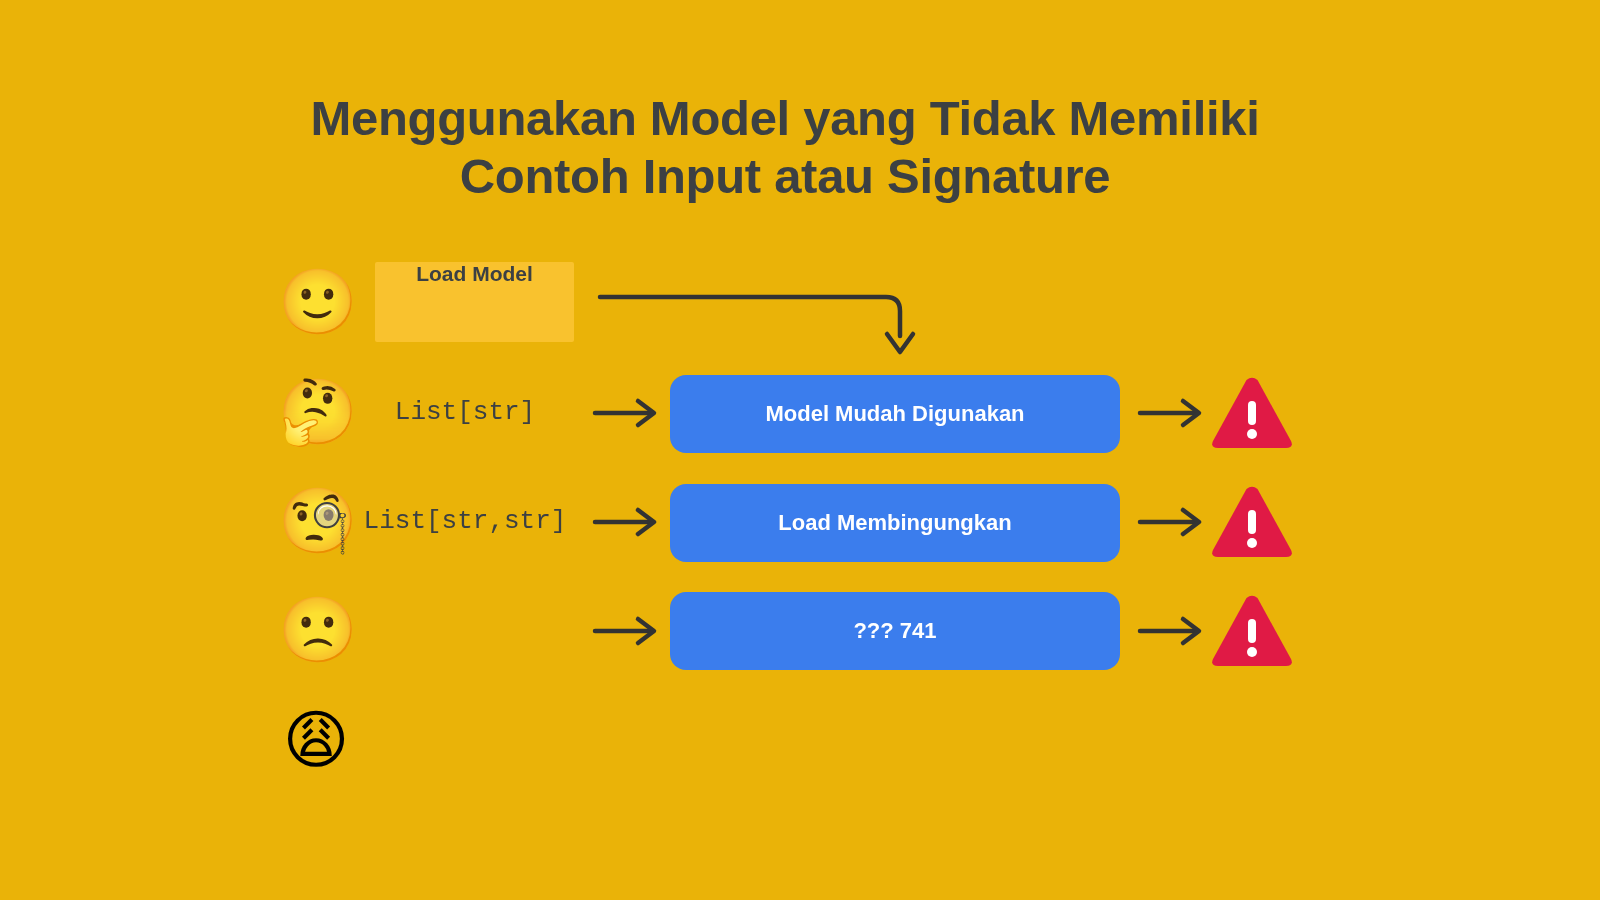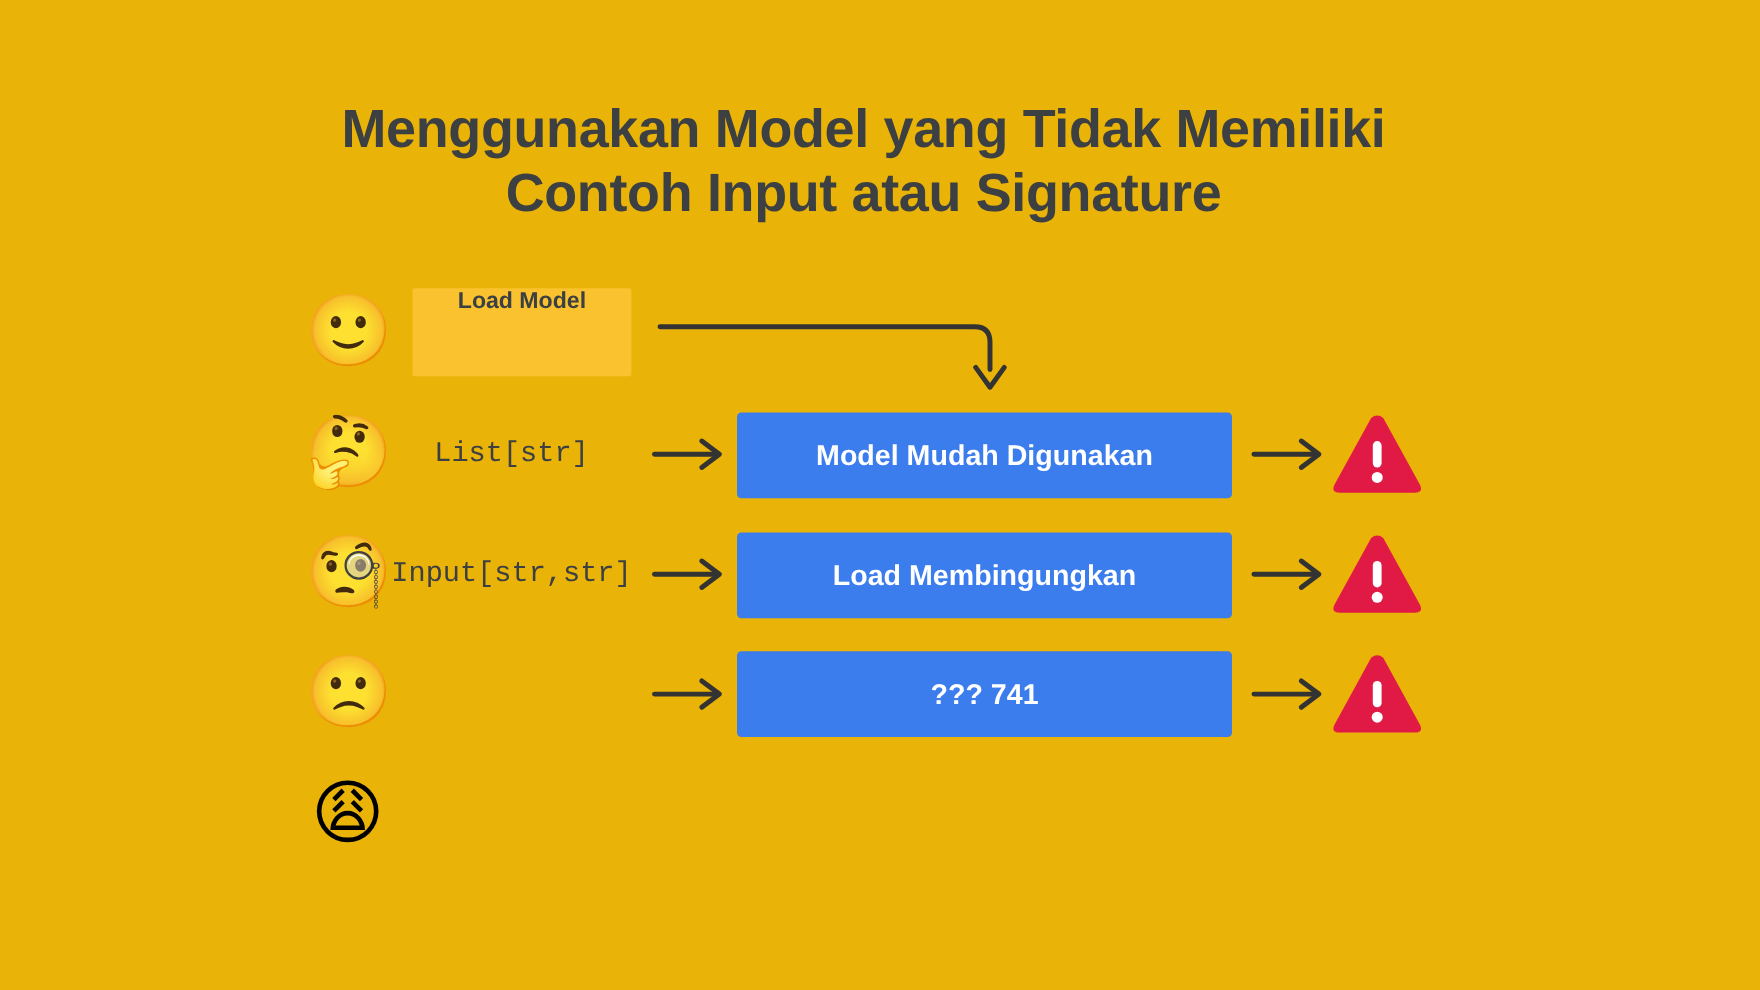--- a/index.html
+++ b/index.html
@@ -108,26 +108,26 @@
   .arrow-mid.r2 { top: 505px; }
   .arrow-mid.r3 { top: 614px; }
 
   
   .blue-box {
     position: absolute;
     left: 670px;
     width: 450px;
     height: 78px;
     background: #3B7DED;
-    border-radius: 4px;
+    border-radius: 16px;
     display: flex;
     align-items: center;
     justify-content: center;
     color: #ffffff;
-    font-size: 26px;
+    font-size: 22px;
     font-weight: bold;
   }
   .blue-r1 { top: 375px; }
   .blue-r2 { top: 484px; }
   .blue-r3 { top: 592px; }
 
   
   .arrow-right {
     position: absolute;
     left: 1137px;
@@ -168,21 +168,21 @@
   <div class="load-box">
     <span>Load Model</span>
   </div>
 
   <svg class="elbow-arrow" viewBox="0 0 330 80">
     <path d="M 4 17 L 290 17 Q 304 17 304 31 L 304 56" fill="none" stroke="#333333" stroke-width="4.5" stroke-linecap="round"></path>
     <path d="M 291 54 L 304 72 L 317 54" fill="none" stroke="#333333" stroke-width="4.5" stroke-linecap="round" stroke-linejoin="round"></path>
   </svg>
 
   <div class="type-label type-r1">List[str]</div>
-  <div class="type-label type-r2">Input[str,str]</div>
+  <div class="type-label type-r2">List[str,str]</div>
 
   <svg class="arrow-mid r1" viewBox="0 0 70 34">
     <path d="M 3 17 L 58 17" fill="none" stroke="#333333" stroke-width="4.5" stroke-linecap="round"></path>
     <path d="M 46 5 L 62 17 L 46 29" fill="none" stroke="#333333" stroke-width="4.5" stroke-linecap="round" stroke-linejoin="round"></path>
   </svg>
   <svg class="arrow-mid r2" viewBox="0 0 70 34">
     <path d="M 3 17 L 58 17" fill="none" stroke="#333333" stroke-width="4.5" stroke-linecap="round"></path>
     <path d="M 46 5 L 62 17 L 46 29" fill="none" stroke="#333333" stroke-width="4.5" stroke-linecap="round" stroke-linejoin="round"></path>
   </svg>
   <svg class="arrow-mid r3" viewBox="0 0 70 34">

